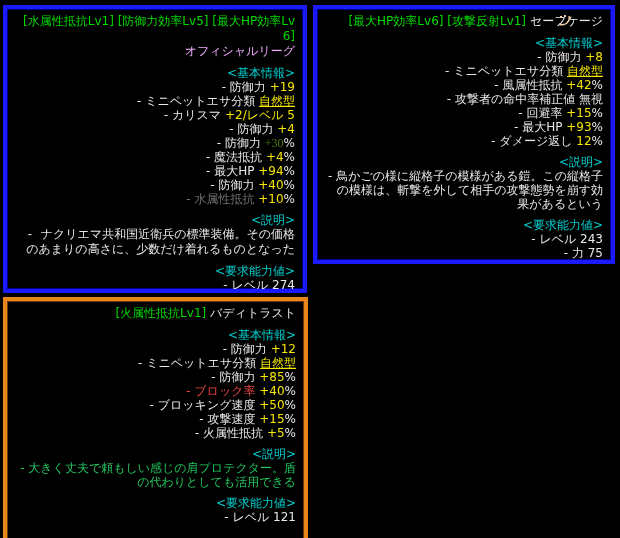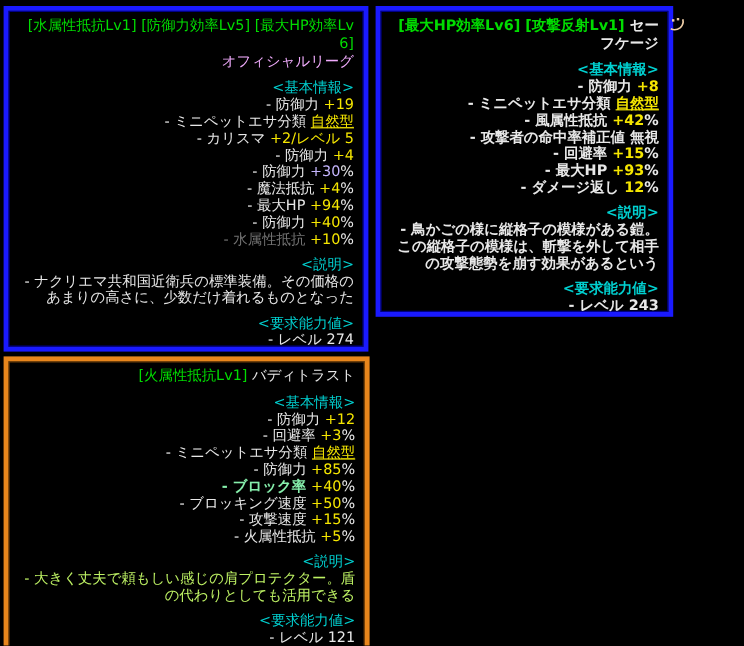--- a/index.html
+++ b/index.html
@@ -17,21 +17,21 @@
   }
   .panel {
     position: absolute;
     box-sizing: border-box;
     background: #000000;
     border: 4px solid #1a1aff;
     padding: 5px 8px 4px 8px;
     overflow: hidden;
   }
   .panel-1 { left: 3px;   top: 5px;   width: 304px; height: 288px; }
-  .panel-2 { left: 313px; top: 5px;   width: 248px; height: 259px; font-weight: bold; }
+  .panel-2 { left: 313px; top: 5px;   width: 302px; height: 259px; }
   .panel-3 { left: 3px;   top: 297px; width: 305px; height: 308px; }
   .line {
     font-size: 12px;
     line-height: 14px;
     white-space: pre-wrap;
     word-break: break-all;
   }
   .title .line { line-height: 15px; }
   .section { margin-top: 7px; }
   .cursor-artifact {
@@ -50,29 +50,29 @@
       <div class="title">
         <div class="line"><span style="color: rgb(0, 220, 0);">[水属性抵抗Lv1] [防御力効率Lv5] [最大HP効率Lv6]</span></div>
         <div class="line"><span style="color: #f0abfc;">オフィシャルリーグ</span></div>
       </div>
       <div class="section">
         <div class="line"><span style="color: rgb(0, 208, 208);">&lt;基本情報&gt;</span></div>
         <div class="line"><span style="color: rgb(232, 232, 232);">- 防御力 </span><span style="color: rgb(245, 230, 0);">+19</span></div>
         <div class="line"><span style="color: rgb(232, 232, 232);">- ミニペットエサ分類 </span><span style="color: rgb(245, 230, 0); text-decoration: underline;">自然型</span></div>
         <div class="line"><span style="color: rgb(232, 232, 232);">- カリスマ </span><span style="color: rgb(245, 230, 0);">+2/レベル 5</span></div>
         <div class="line"><span style="color: rgb(232, 232, 232);">- 防御力 </span><span style="color: rgb(245, 230, 0);">+4</span></div>
-        <div class="line"><span style="color: rgb(232, 232, 232);">- 防御力 </span><span style="color: #c4b5fd;">+30</span><span style="color: rgb(232, 232, 232);">%</span></div>
+        <div class="line"><span style="color: rgb(232, 232, 232);">- 防御力 </span><span style="color: #4d7c0f; font-family: Liberation Serif, serif;">+30</span><span style="color: rgb(232, 232, 232);">%</span></div>
         <div class="line"><span style="color: rgb(232, 232, 232);">- 魔法抵抗 </span><span style="color: rgb(245, 230, 0);">+4</span><span style="color: rgb(232, 232, 232);">%</span></div>
         <div class="line"><span style="color: rgb(232, 232, 232);">- 最大HP </span><span style="color: rgb(245, 230, 0);">+94</span><span style="color: rgb(232, 232, 232);">%</span></div>
         <div class="line"><span style="color: rgb(232, 232, 232);">- 防御力 </span><span style="color: rgb(245, 230, 0);">+40</span><span style="color: rgb(232, 232, 232);">%</span></div>
         <div class="line"><span style="color: #737373;">- 水属性抵抗 </span><span style="color: rgb(245, 230, 0);">+10</span><span style="color: rgb(232, 232, 232);">%</span></div>
       </div>
       <div class="section">
         <div class="line"><span style="color: rgb(0, 208, 208);">&lt;説明&gt;</span></div>
-        <div class="line"><span style="color: rgb(232, 232, 232);">- ナクリエマ共和国近衛兵の標準装備。その価格のあまりの高さに、少数だけ着れるものとなった</span></div>
+        <div class="line"><span style="color: rgb(232, 232, 232); font-family: Liberation Mono, monospace;">- ナクリエマ共和国近衛兵の標準装備。その価格のあまりの高さに、少数だけ着れるものとなった</span></div>
       </div>
       <div class="section">
         <div class="line"><span style="color: rgb(0, 208, 208);">&lt;要求能力値&gt;</span></div>
         <div class="line"><span style="color: rgb(232, 232, 232);">- レベル 274</span></div>
         <div class="line"><span style="color: rgb(232, 232, 232);">- 力 150</span></div>
       </div>
     </div>
 
   <div class="panel panel-2" style="border-color: rgb(26, 26, 255); box-shadow: rgb(0, 0, 133) 0px 0px 0px 1px inset;">
       <div class="title">
@@ -99,31 +99,30 @@
       </div>
     </div>
 
   <div class="panel panel-3" style="border-color: rgb(232, 134, 28); box-shadow: rgb(107, 60, 8) 0px 0px 0px 1px inset;">
       <div class="title">
         <div class="line"><span style="color: rgb(0, 220, 0);">[火属性抵抗Lv1] </span><span style="color: rgb(232, 232, 232);">バディトラスト</span></div>
       </div>
       <div class="section">
         <div class="line"><span style="color: rgb(0, 208, 208);">&lt;基本情報&gt;</span></div>
         <div class="line"><span style="color: rgb(232, 232, 232);">- 防御力 </span><span style="color: rgb(245, 230, 0);">+12</span></div>
-        <div class="line"><span style="color: rgb(232, 232, 232);">- 回避率 </span><span style="color: rgb(245, 230, 0);">+3</span><span style="color: rgb(232, 232, 232);">%</span></div>
         <div class="line"><span style="color: rgb(232, 232, 232);">- ミニペットエサ分類 </span><span style="color: rgb(245, 230, 0); text-decoration: underline;">自然型</span></div>
         <div class="line"><span style="color: rgb(232, 232, 232);">- 防御力 </span><span style="color: rgb(245, 230, 0);">+85</span><span style="color: rgb(232, 232, 232);">%</span></div>
-        <div class="line"><span style="color: #86efac; font-weight: bold;">- ブロック率 </span><span style="color: rgb(245, 230, 0);">+40</span><span style="color: rgb(232, 232, 232);">%</span></div>
+        <div class="line"><span style="color: #ef4444;">- ブロック率 </span><span style="color: rgb(245, 230, 0);">+40</span><span style="color: rgb(232, 232, 232);">%</span></div>
         <div class="line"><span style="color: rgb(232, 232, 232);">- ブロッキング速度 </span><span style="color: rgb(245, 230, 0);">+50</span><span style="color: rgb(232, 232, 232);">%</span></div>
         <div class="line"><span style="color: rgb(232, 232, 232);">- 攻撃速度 </span><span style="color: rgb(245, 230, 0);">+15</span><span style="color: rgb(232, 232, 232);">%</span></div>
         <div class="line"><span style="color: rgb(232, 232, 232);">- 火属性抵抗 </span><span style="color: rgb(245, 230, 0);">+5</span><span style="color: rgb(232, 232, 232);">%</span></div>
       </div>
       <div class="section">
         <div class="line"><span style="color: rgb(0, 208, 208);">&lt;説明&gt;</span></div>
-        <div class="line"><span style="color: #bef264;">- 大きく丈夫で頼もしい感じの肩プロテクター。盾の代わりとしても活用できる</span></div>
+        <div class="line"><span style="color: #22c55e;">- 大きく丈夫で頼もしい感じの肩プロテクター。盾の代わりとしても活用できる</span></div>
       </div>
       <div class="section">
         <div class="line"><span style="color: rgb(0, 208, 208);">&lt;要求能力値&gt;</span></div>
         <div class="line"><span style="color: rgb(232, 232, 232);">- レベル 121</span></div>
       </div>
     </div>
 
   <svg class="cursor-artifact" viewBox="0 0 20 18" width="20" height="18">
     <path d="M3 14 Q7 16 11 13 Q14 10 13 6" fill="none" stroke="#f0cfa8" stroke-width="1.4"></path>
     <rect x="4" y="6" width="2" height="2" fill="#f0cfa8"></rect>

